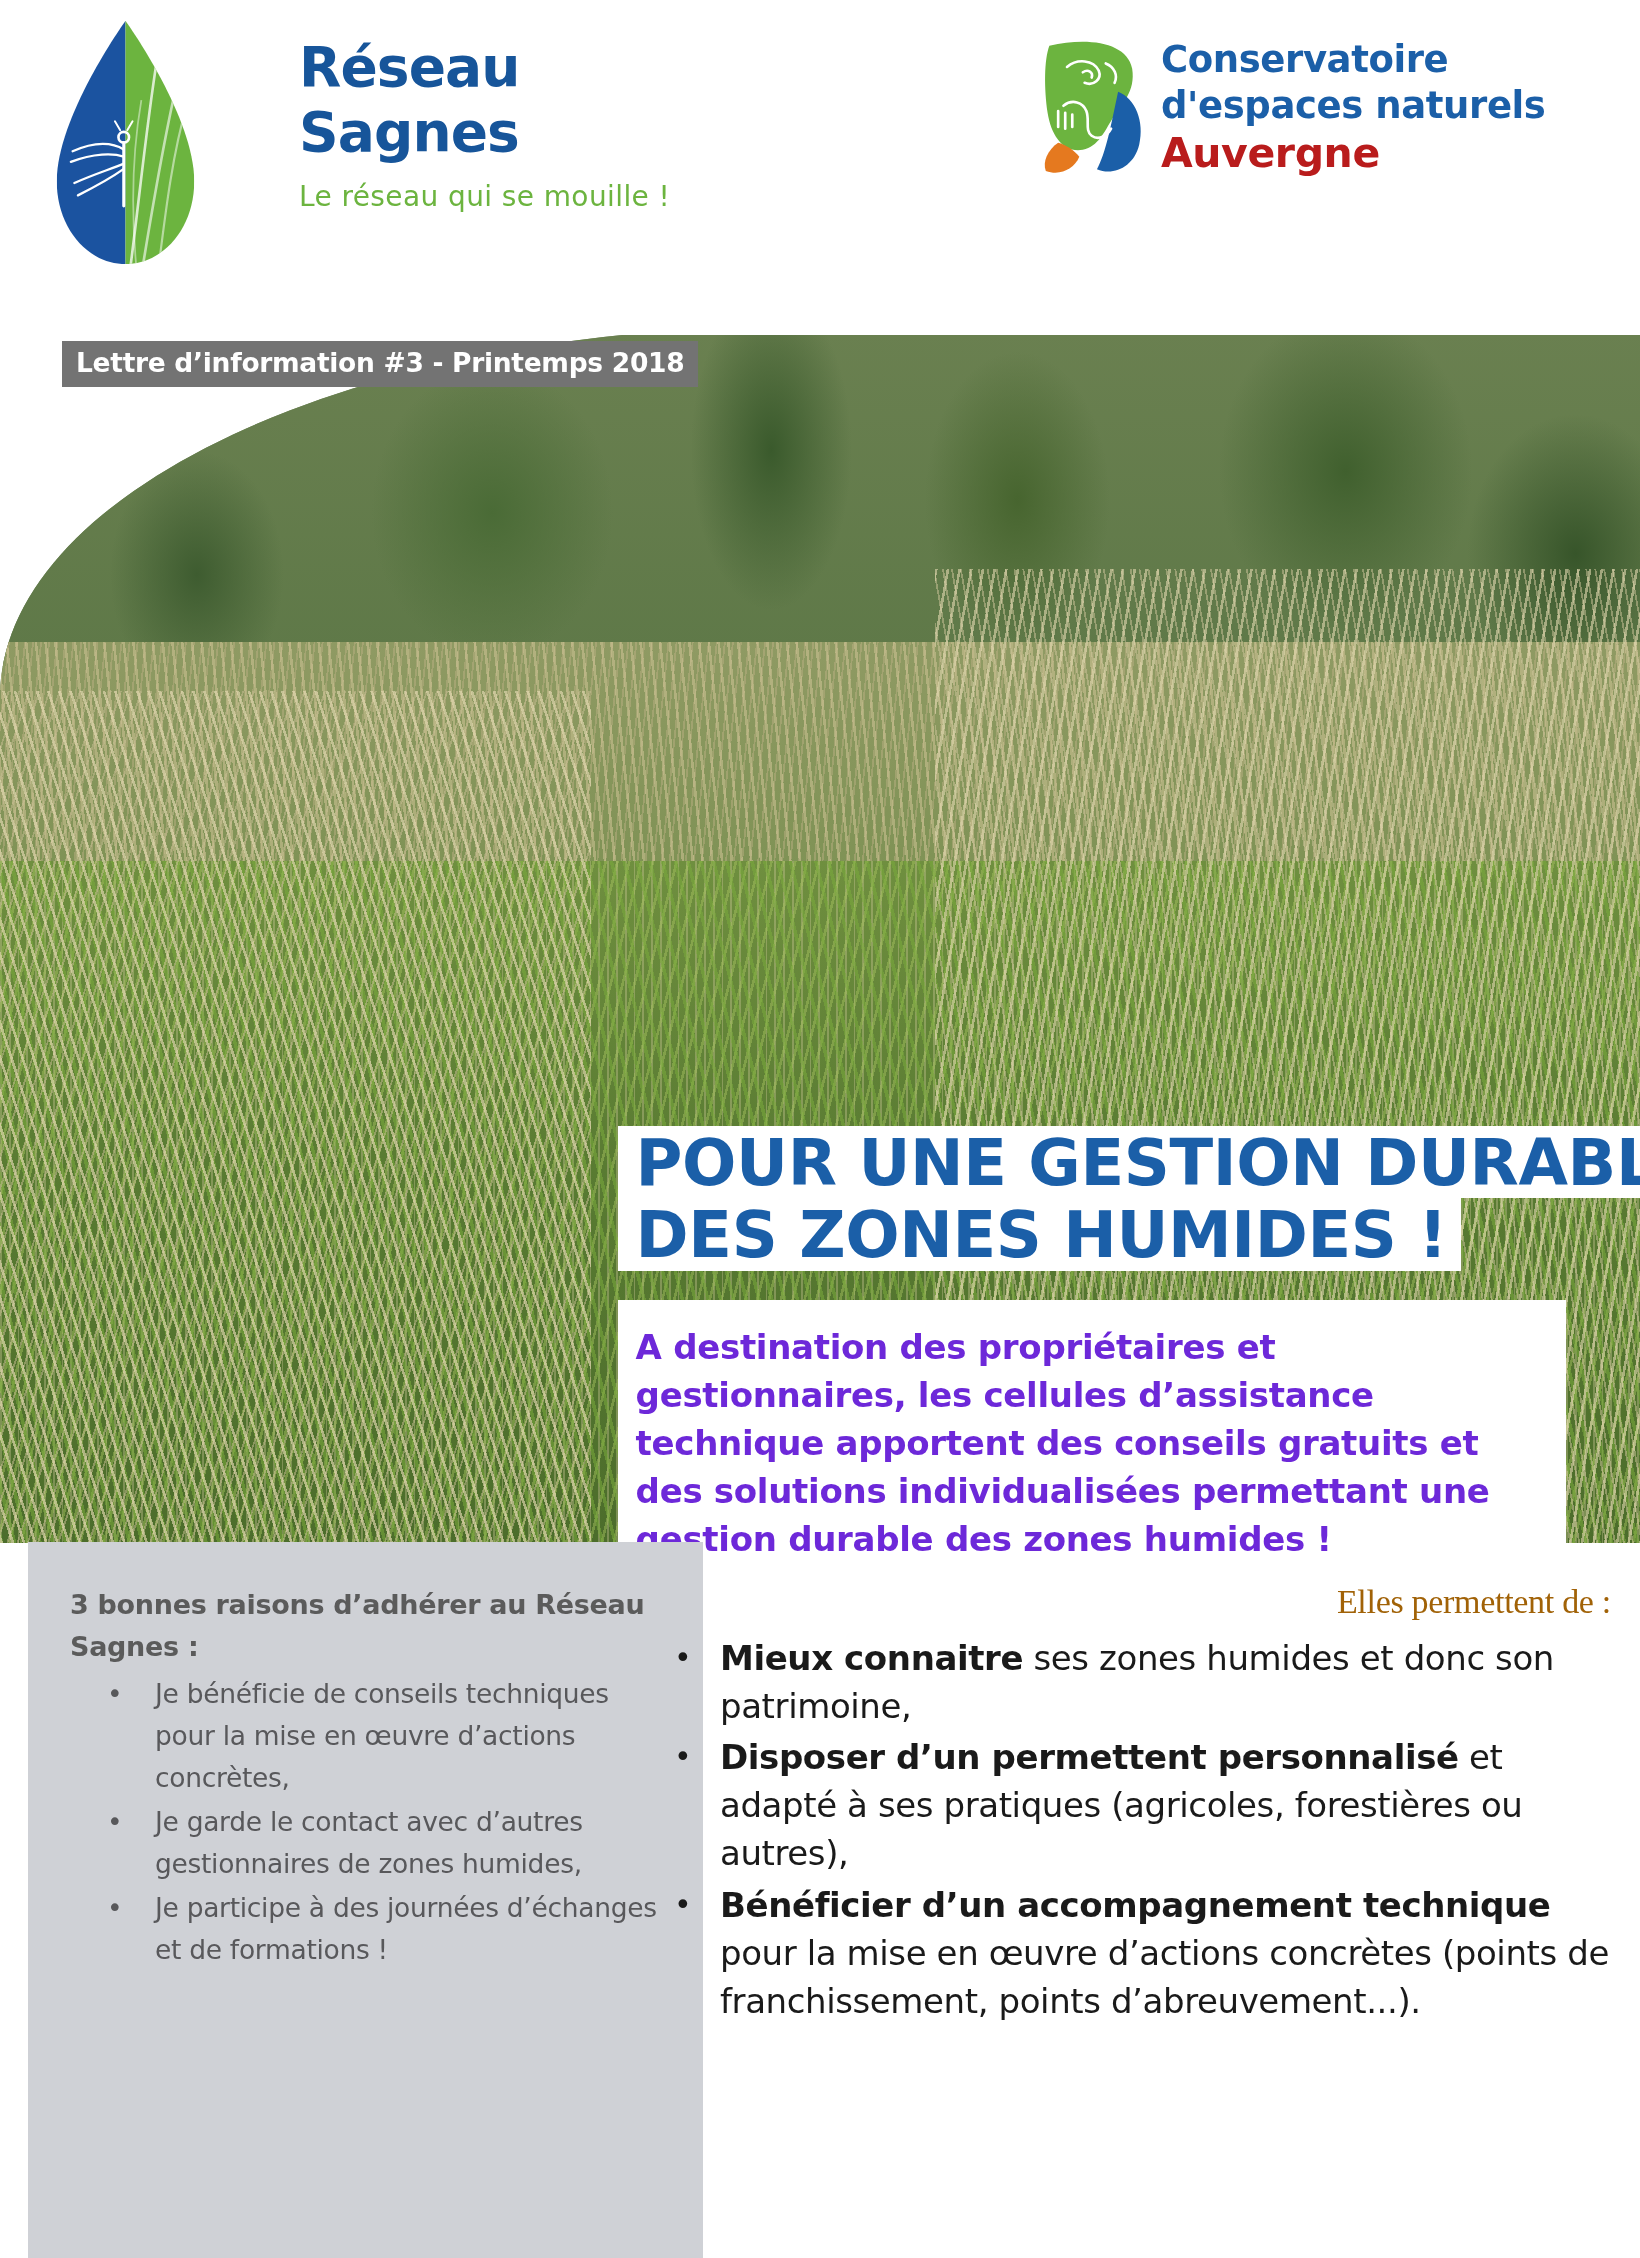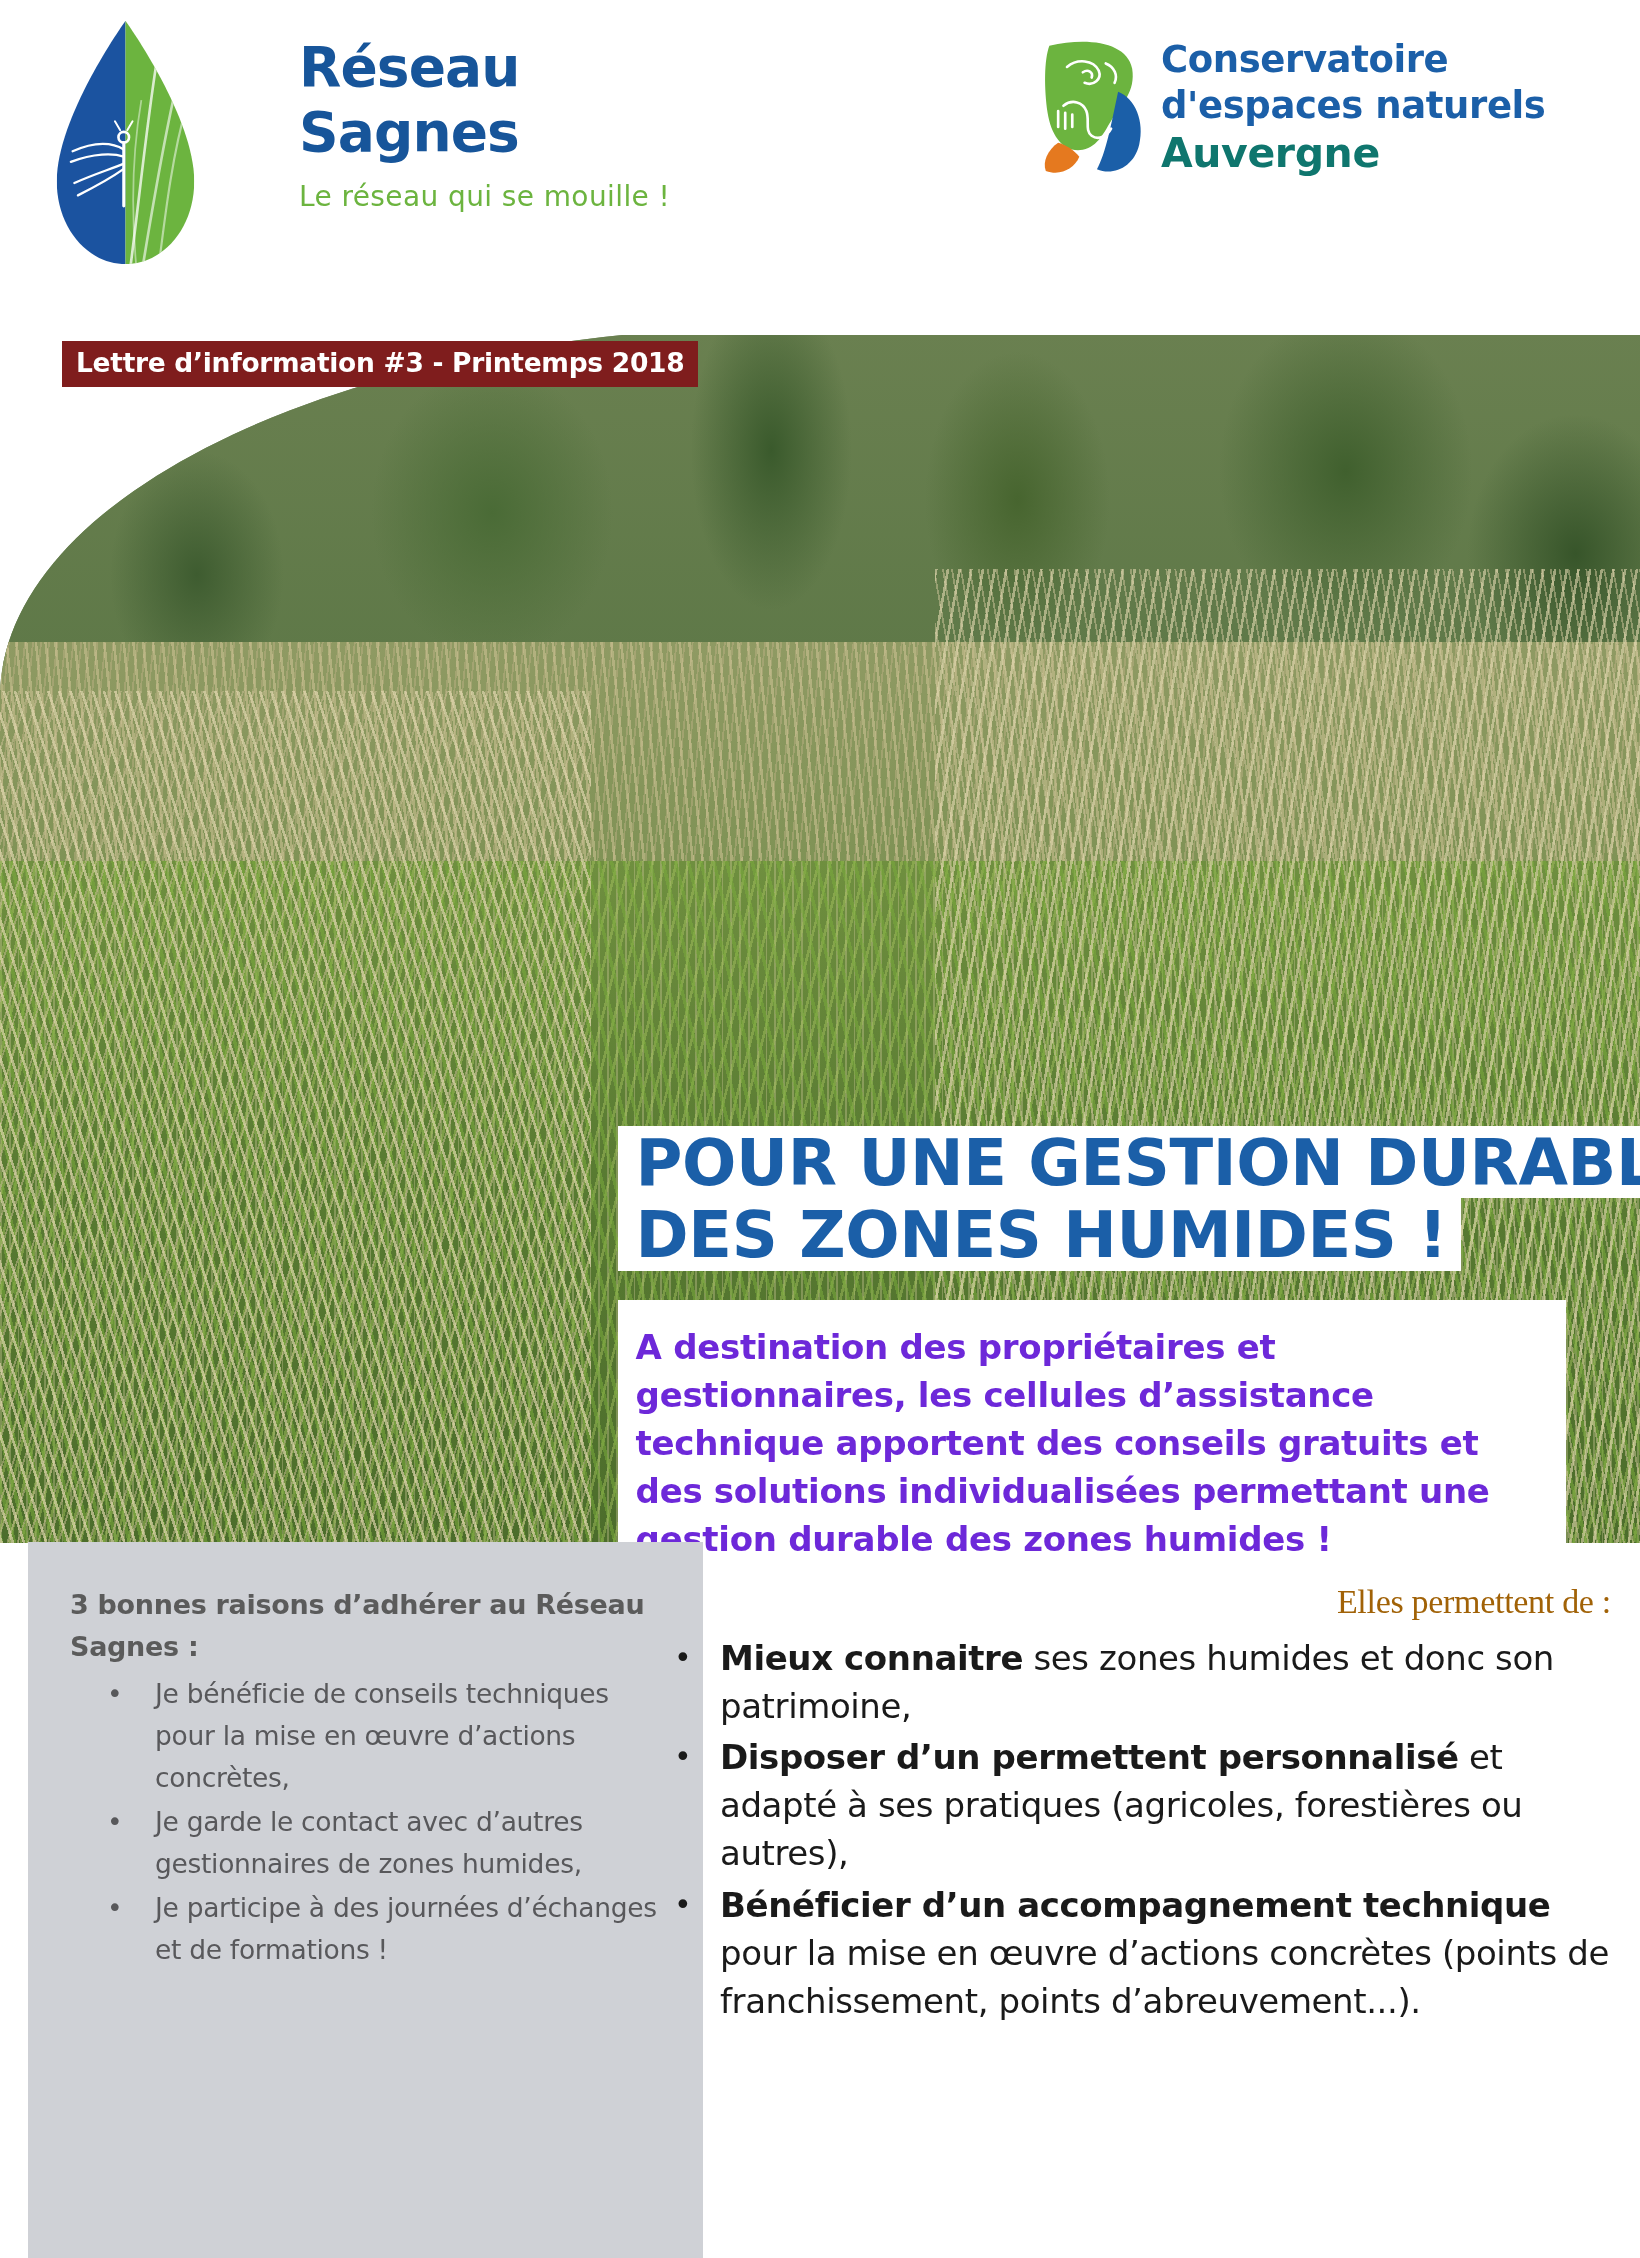--- a/index.html
+++ b/index.html
@@ -75,30 +75,30 @@
   }
   .cen-line {
     font-family: "DejaVu Sans", sans-serif;
     font-weight: bold;
     font-size: 37px;
     line-height: 46px;
     color: #1B5FA8;
     letter-spacing: -0.4px;
   }
   .cen-line.green {
-    color: #0f766e;
+    color: #b91c1c;
     font-size: 41px;
     line-height: 48px;
   }
 
   
   #issue-ribbon {
     position: absolute;
     left: 62px; top: 341px;
-    background: #7f1d1d;
+    background: #737373;
     color: #ffffff;
     font-family: "DejaVu Sans", sans-serif;
     font-weight: bold;
     font-size: 26.5px;
     line-height: 34px;
     padding: 5.3px 14px 7px 14px;
     white-space: nowrap;
     z-index: 60;
     letter-spacing: -0.3px;
   }

